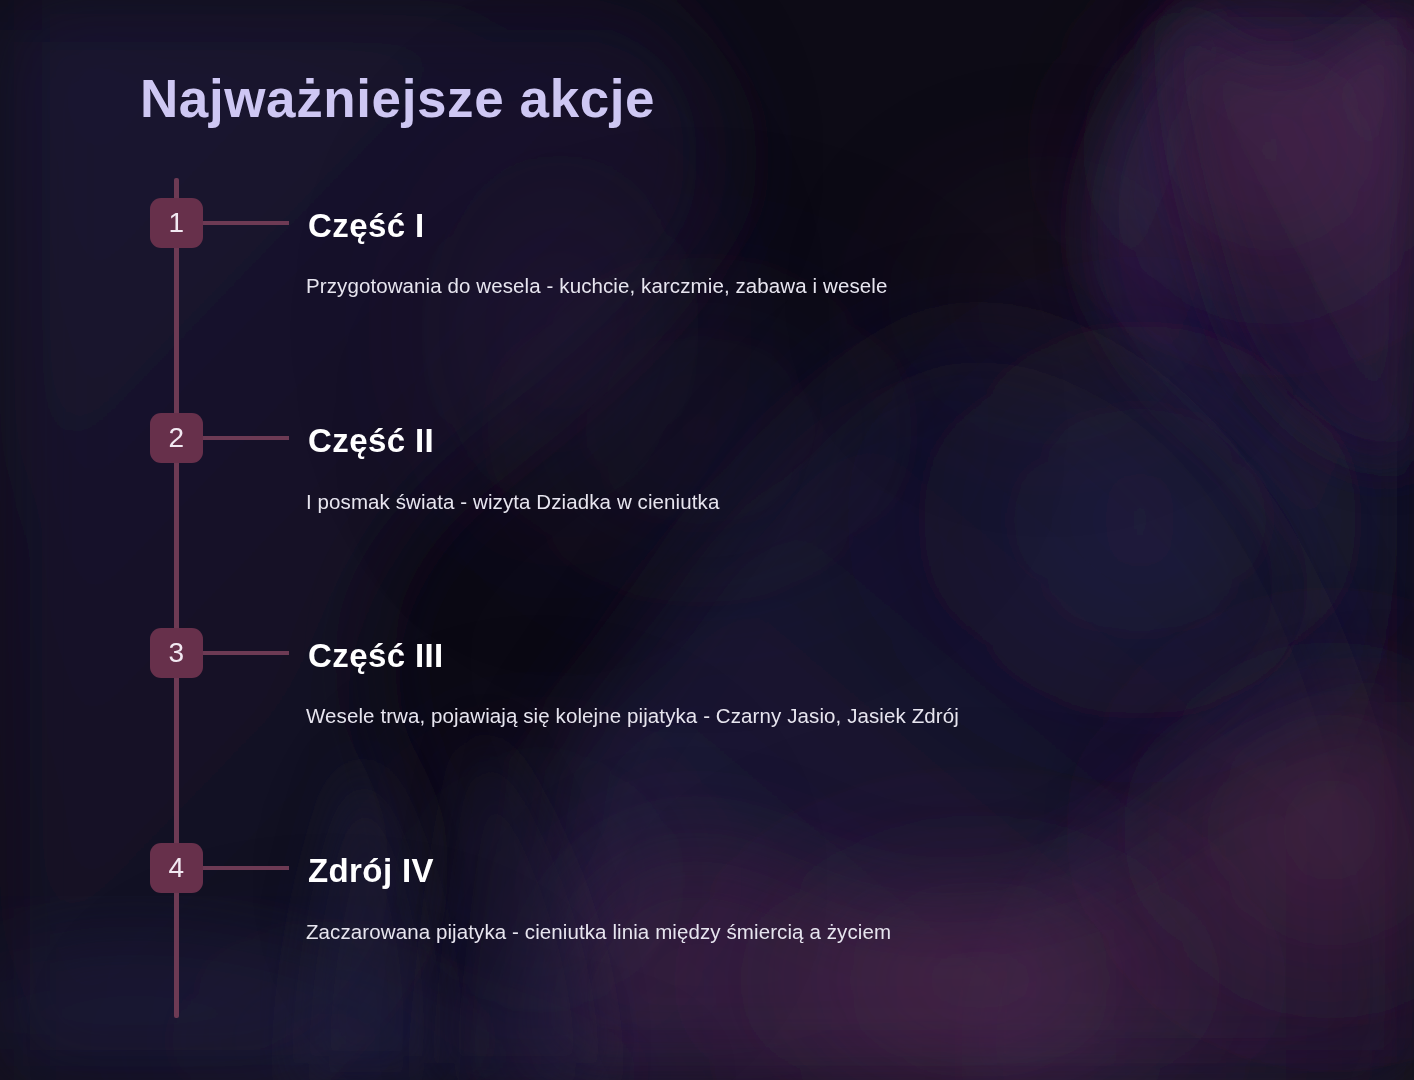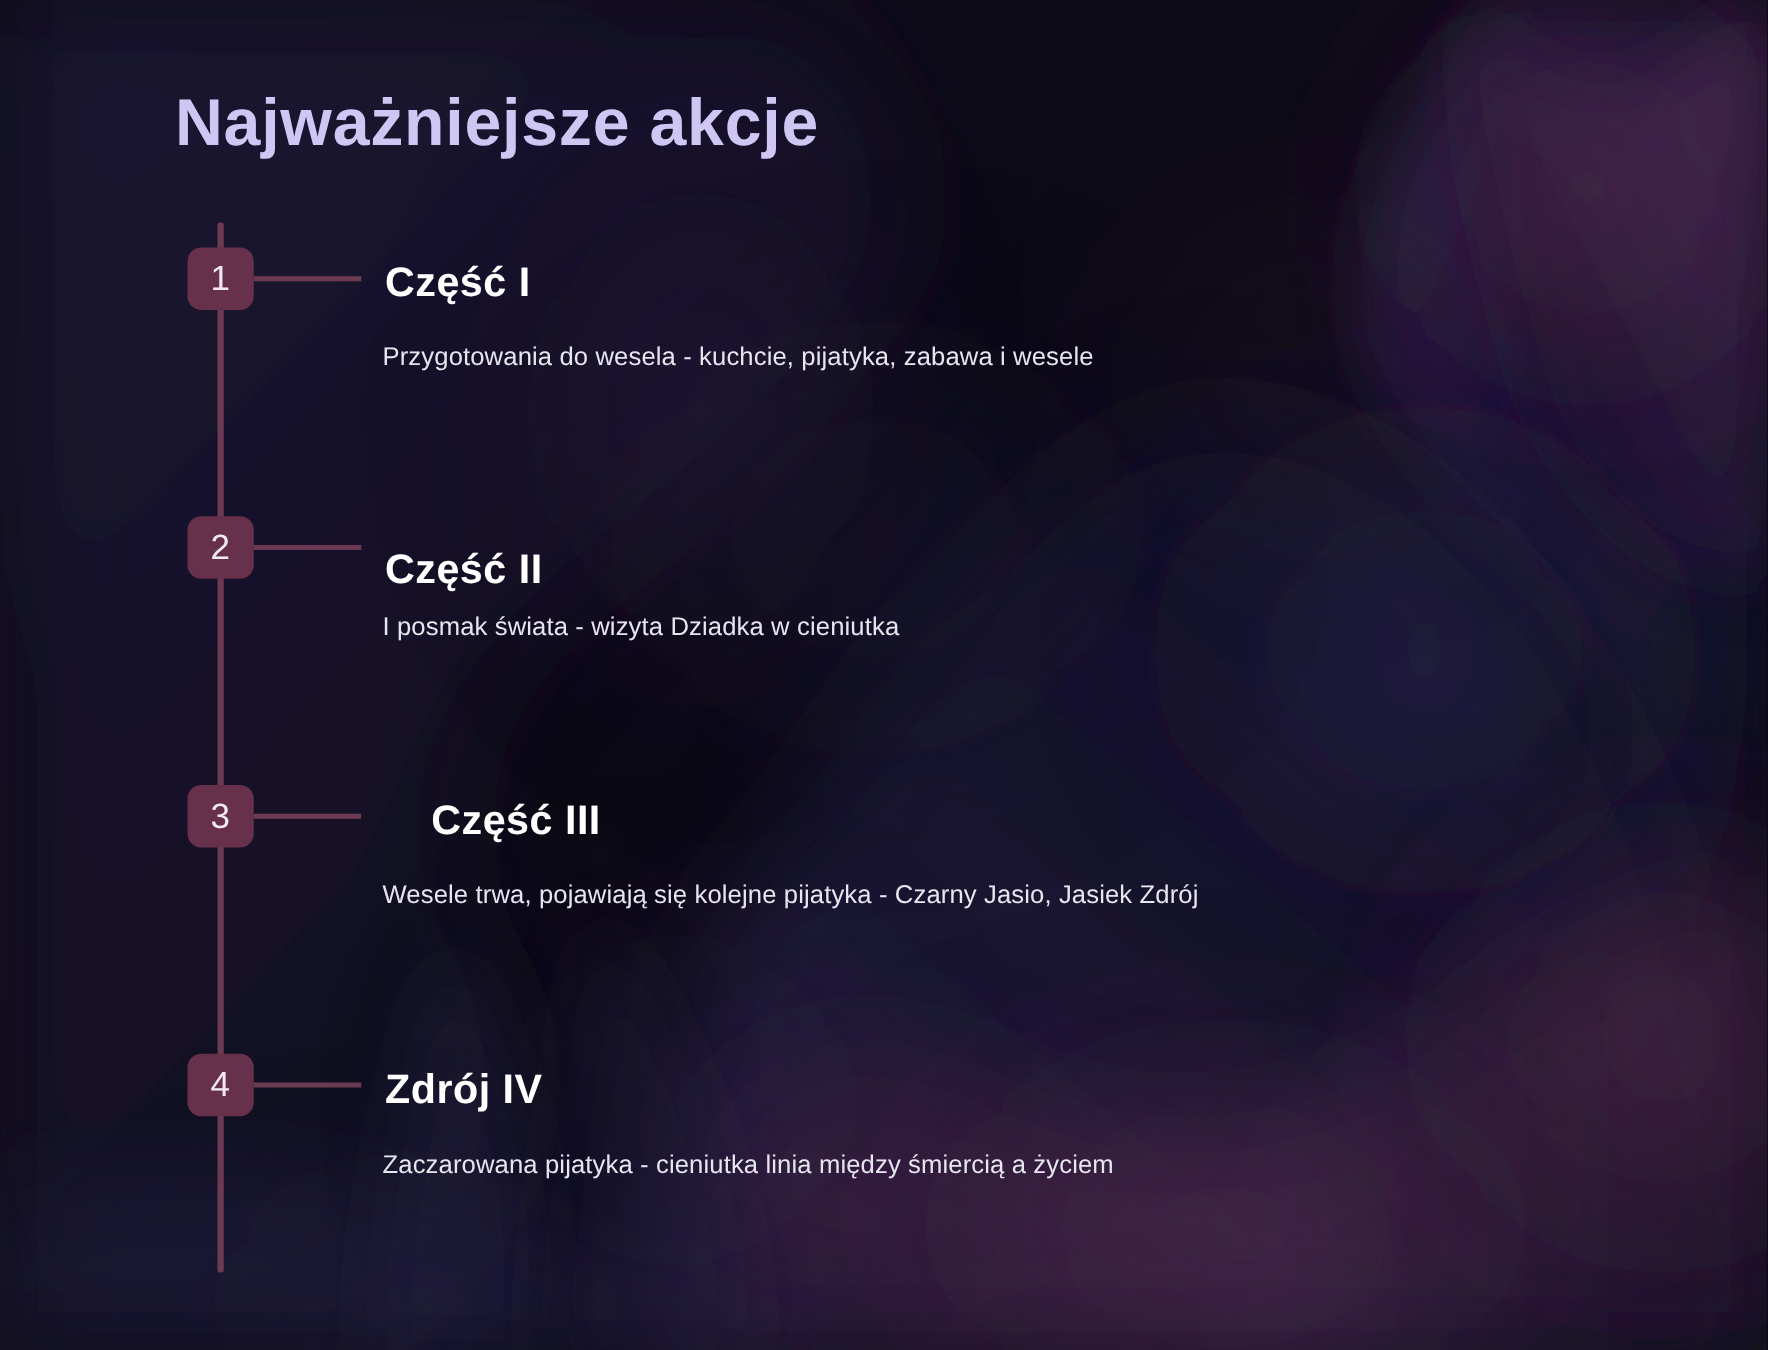--- a/index.html
+++ b/index.html
@@ -219,34 +219,34 @@
     <h1 class="page-title">Najważniejsze akcje</h1>
 
     <div class="rail"></div>
 
     <div class="timeline">
 
       <div class="tl-item">
         <div class="badge" style="top:198px;">1</div>
         <div class="connector" style="top:221px;"></div>
         <div class="tl-heading" style="top:207px;">Część I</div>
-        <div class="tl-desc" style="top:274px;">Przygotowania do wesela - kuchcie, pijatyka, zabawa i wesele</div>
+        <div class="tl-desc" style="top:274px;">Przygotowania do wesela - kuchcie, karczmie, zabawa i wesele</div>
       </div>
 
       <div class="tl-item">
         <div class="badge" style="top:413px;">2</div>
         <div class="connector" style="top:436px;"></div>
-        <div class="tl-heading" style="top:436px;">Część II</div>
+        <div class="tl-heading" style="top:422px;">Część II</div>
         <div class="tl-desc" style="top:490px;">I posmak świata - wizyta Dziadka w cieniutka</div>
       </div>
 
       <div class="tl-item">
         <div class="badge" style="top:628px;">3</div>
         <div class="connector" style="top:651px;"></div>
-        <div class="tl-heading" style="top:637px;margin-left:37px;">Część III</div>
+        <div class="tl-heading" style="top:637px;">Część III</div>
         <div class="tl-desc" style="top:704px;">Wesele trwa, pojawiają się kolejne pijatyka - Czarny Jasio, Jasiek Zdrój</div>
       </div>
 
       <div class="tl-item">
         <div class="badge" style="top:843px;">4</div>
         <div class="connector" style="top:866px;"></div>
         <div class="tl-heading" style="top:852px;">Zdrój IV</div>
         <div class="tl-desc" style="top:920px;">Zaczarowana pijatyka - cieniutka linia między śmiercią a życiem</div>
       </div>
 

